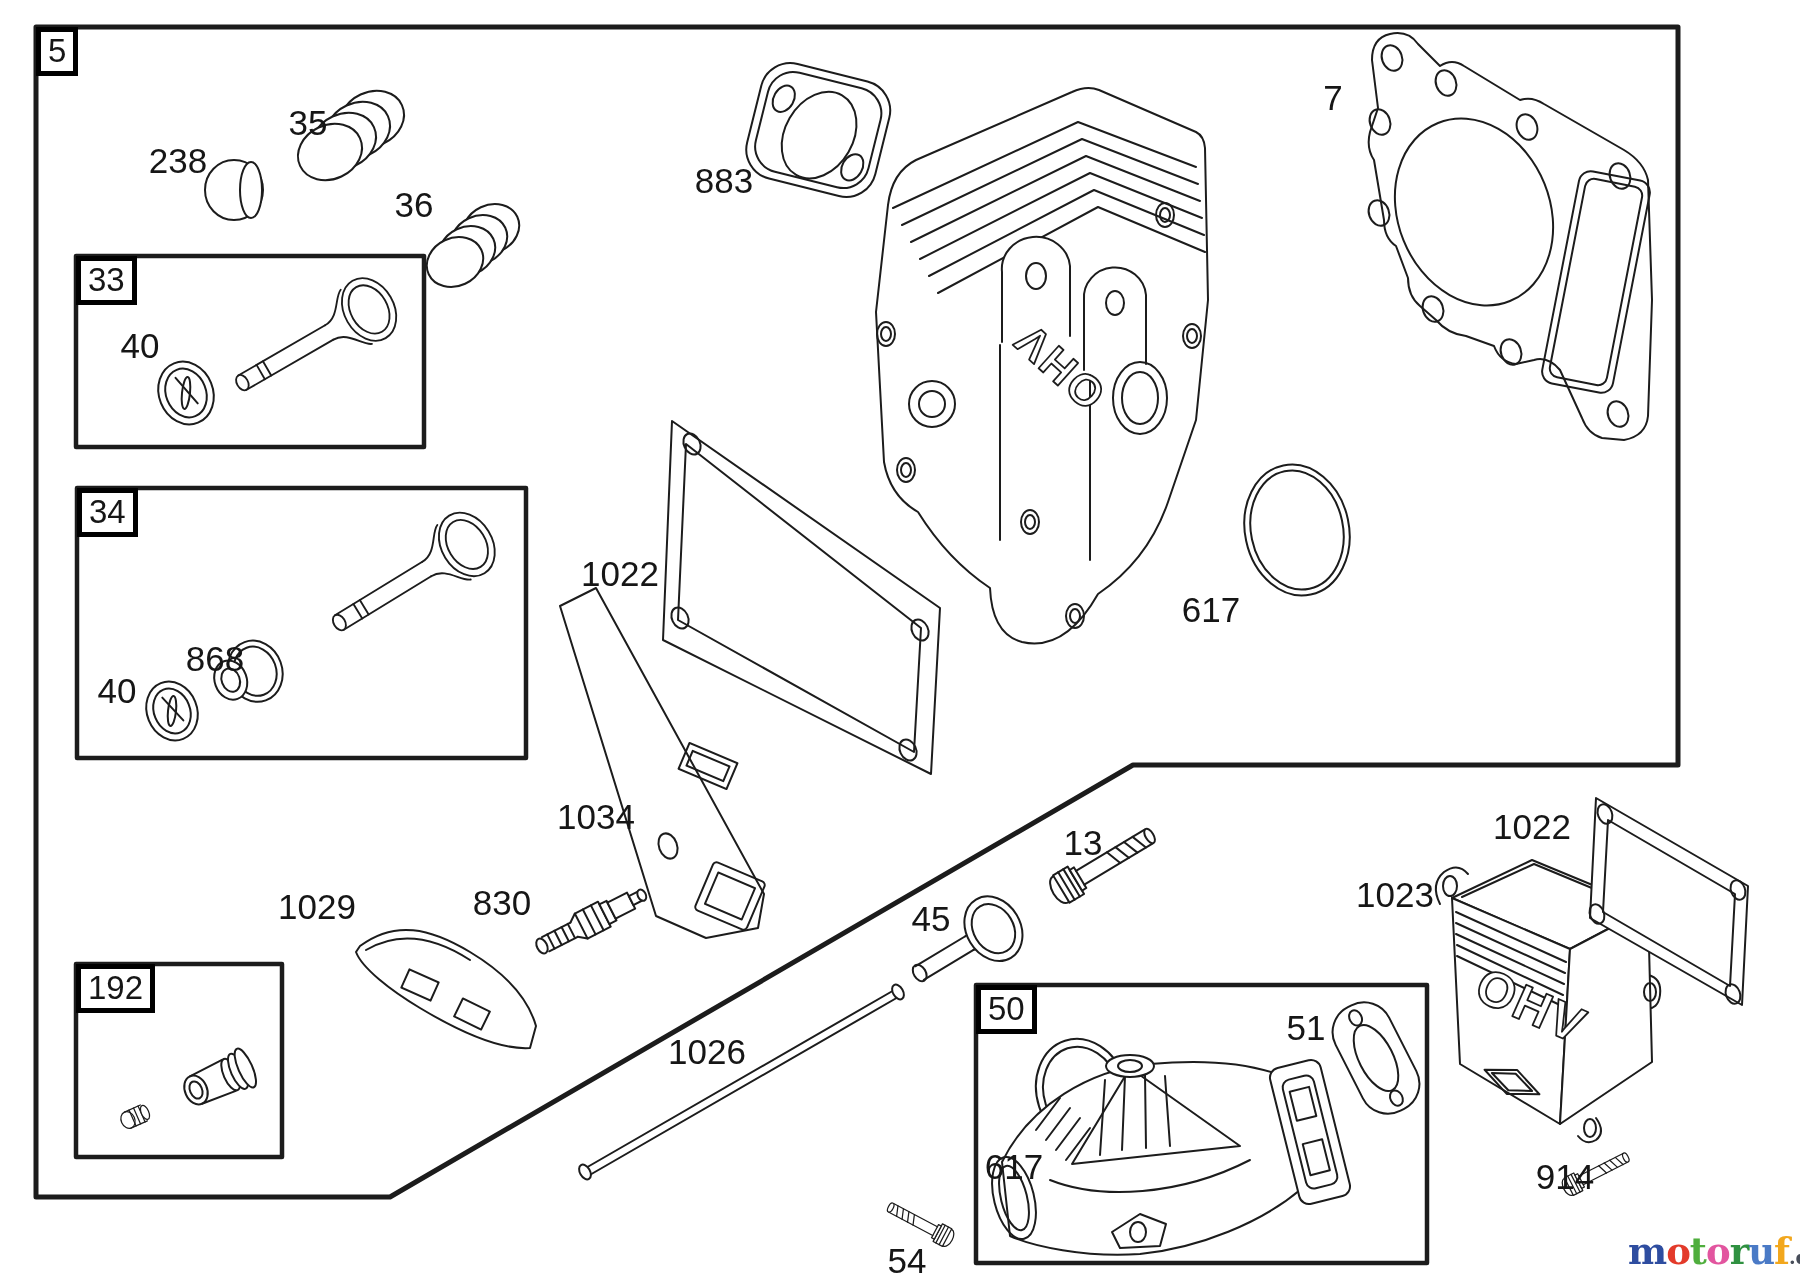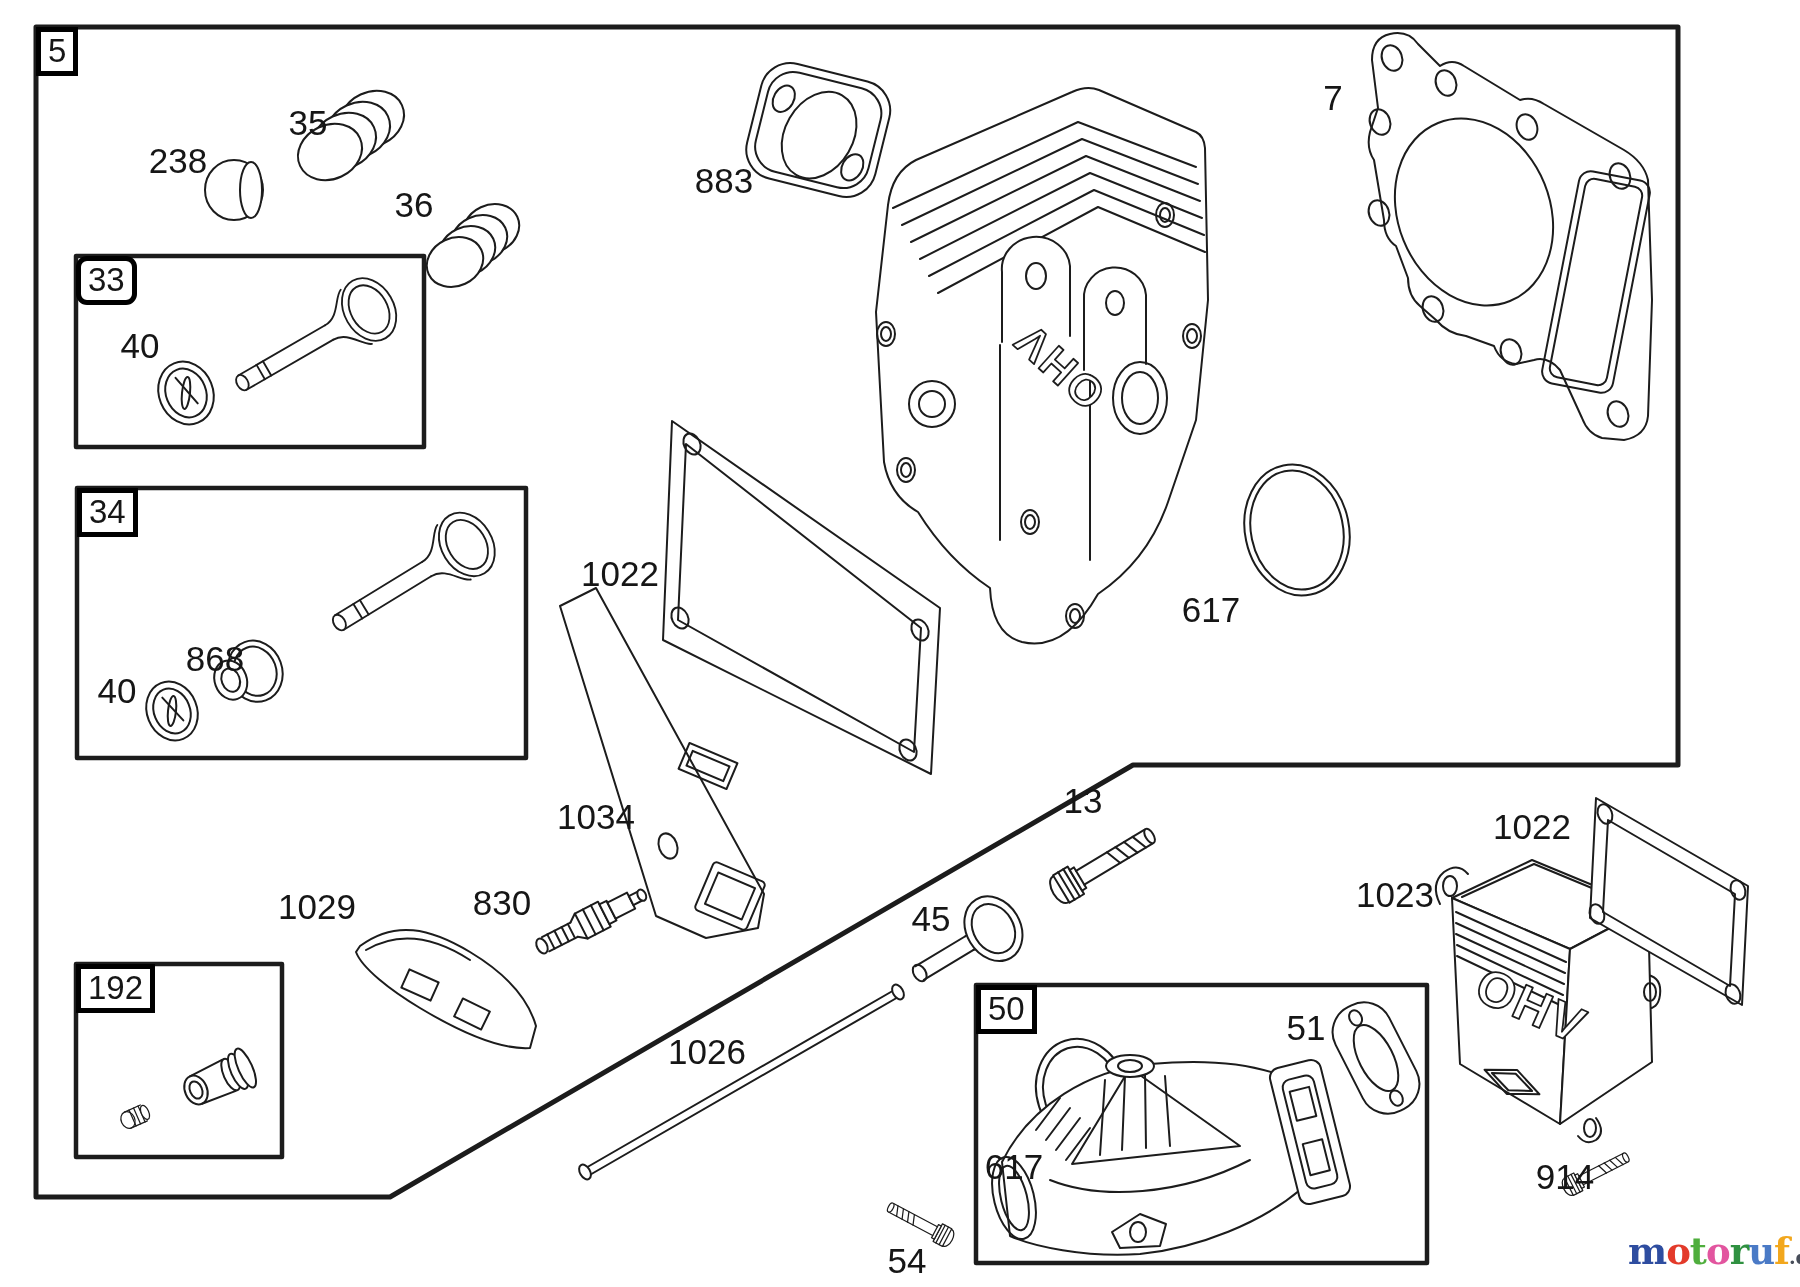--- a/index.html
+++ b/index.html
@@ -331,38 +331,38 @@
       <ellipse cx="1597" cy="914" rx="7" ry="10" transform="rotate(-20 1597 914)"></ellipse>
     </g>
 
     <use href="#hexbolt" transform="translate(1570,1186) rotate(-27) scale(0.62)"></use>
 
   </g>
 </svg>
 
 <div id="callouts">
       <div class="callout boxed" style="left: 36px; top: 27px;">5</div>
-      <div class="callout boxed" style="left: 76px; top: 256px; border-radius: 11px;">33</div>
+      <div class="callout boxed" style="left: 76px; top: 256px;">33</div>
       <div class="callout boxed" style="left: 77px; top: 488px; text-align: center;">34</div>
       <div class="callout boxed" style="left: 76px; top: 964px;">192</div>
       <div class="callout boxed" style="left: 976px; top: 985px;">50</div>
       <div class="callout" style="left: 308px; top: 90px; margin-top: 32px;">35</div>
       <div class="callout" style="left: 178px; top: 160px;">238</div>
       <div class="callout" style="left: 414px; top: 204px;">36</div>
       <div class="callout" style="left: 724px; top: 180px;">883</div>
       <div class="callout" style="left: 1333px; top: 97px;">7</div>
       <div class="callout" style="left: 140px; top: 345px;">40</div>
       <div class="callout" style="left: 620px; top: 573px;">1022</div>
       <div class="callout" style="left: 215px; top: 658px;">868</div>
       <div class="callout" style="left: 117px; top: 690px;">40</div>
       <div class="callout" style="left: 1211px; top: 609px;">617</div>
       <div class="callout" style="left: 596px; top: 809px; margin-top: 7px;">1034</div>
       <div class="callout" style="left: 317px; top: 906px;">1029</div>
       <div class="callout" style="left: 502px; top: 902px;">830</div>
-      <div class="callout" style="left: 1083px; top: 800px; text-align: right;">13</div>
+      <div class="callout" style="left: 1083px; top: 842px; text-align: right;">13</div>
       <div class="callout" style="left: 931px; top: 918px;">45</div>
       <div class="callout" style="left: 1395px; top: 894px;">1023</div>
       <div class="callout" style="left: 1532px; top: 826px;">1022</div>
       <div class="callout" style="left: 707px; top: 1051px;">1026</div>
       <div class="callout" style="left: 1014px; top: 1166px;">617</div>
       <div class="callout" style="left: 1306px; top: 1027px; text-align: center;">51</div>
       <div class="callout" style="left: 1521px; top: 1176px; margin-left: 44px;">914</div>
       <div class="callout" style="left: 907px; top: 1260px;">54</div>
     </div>
 

